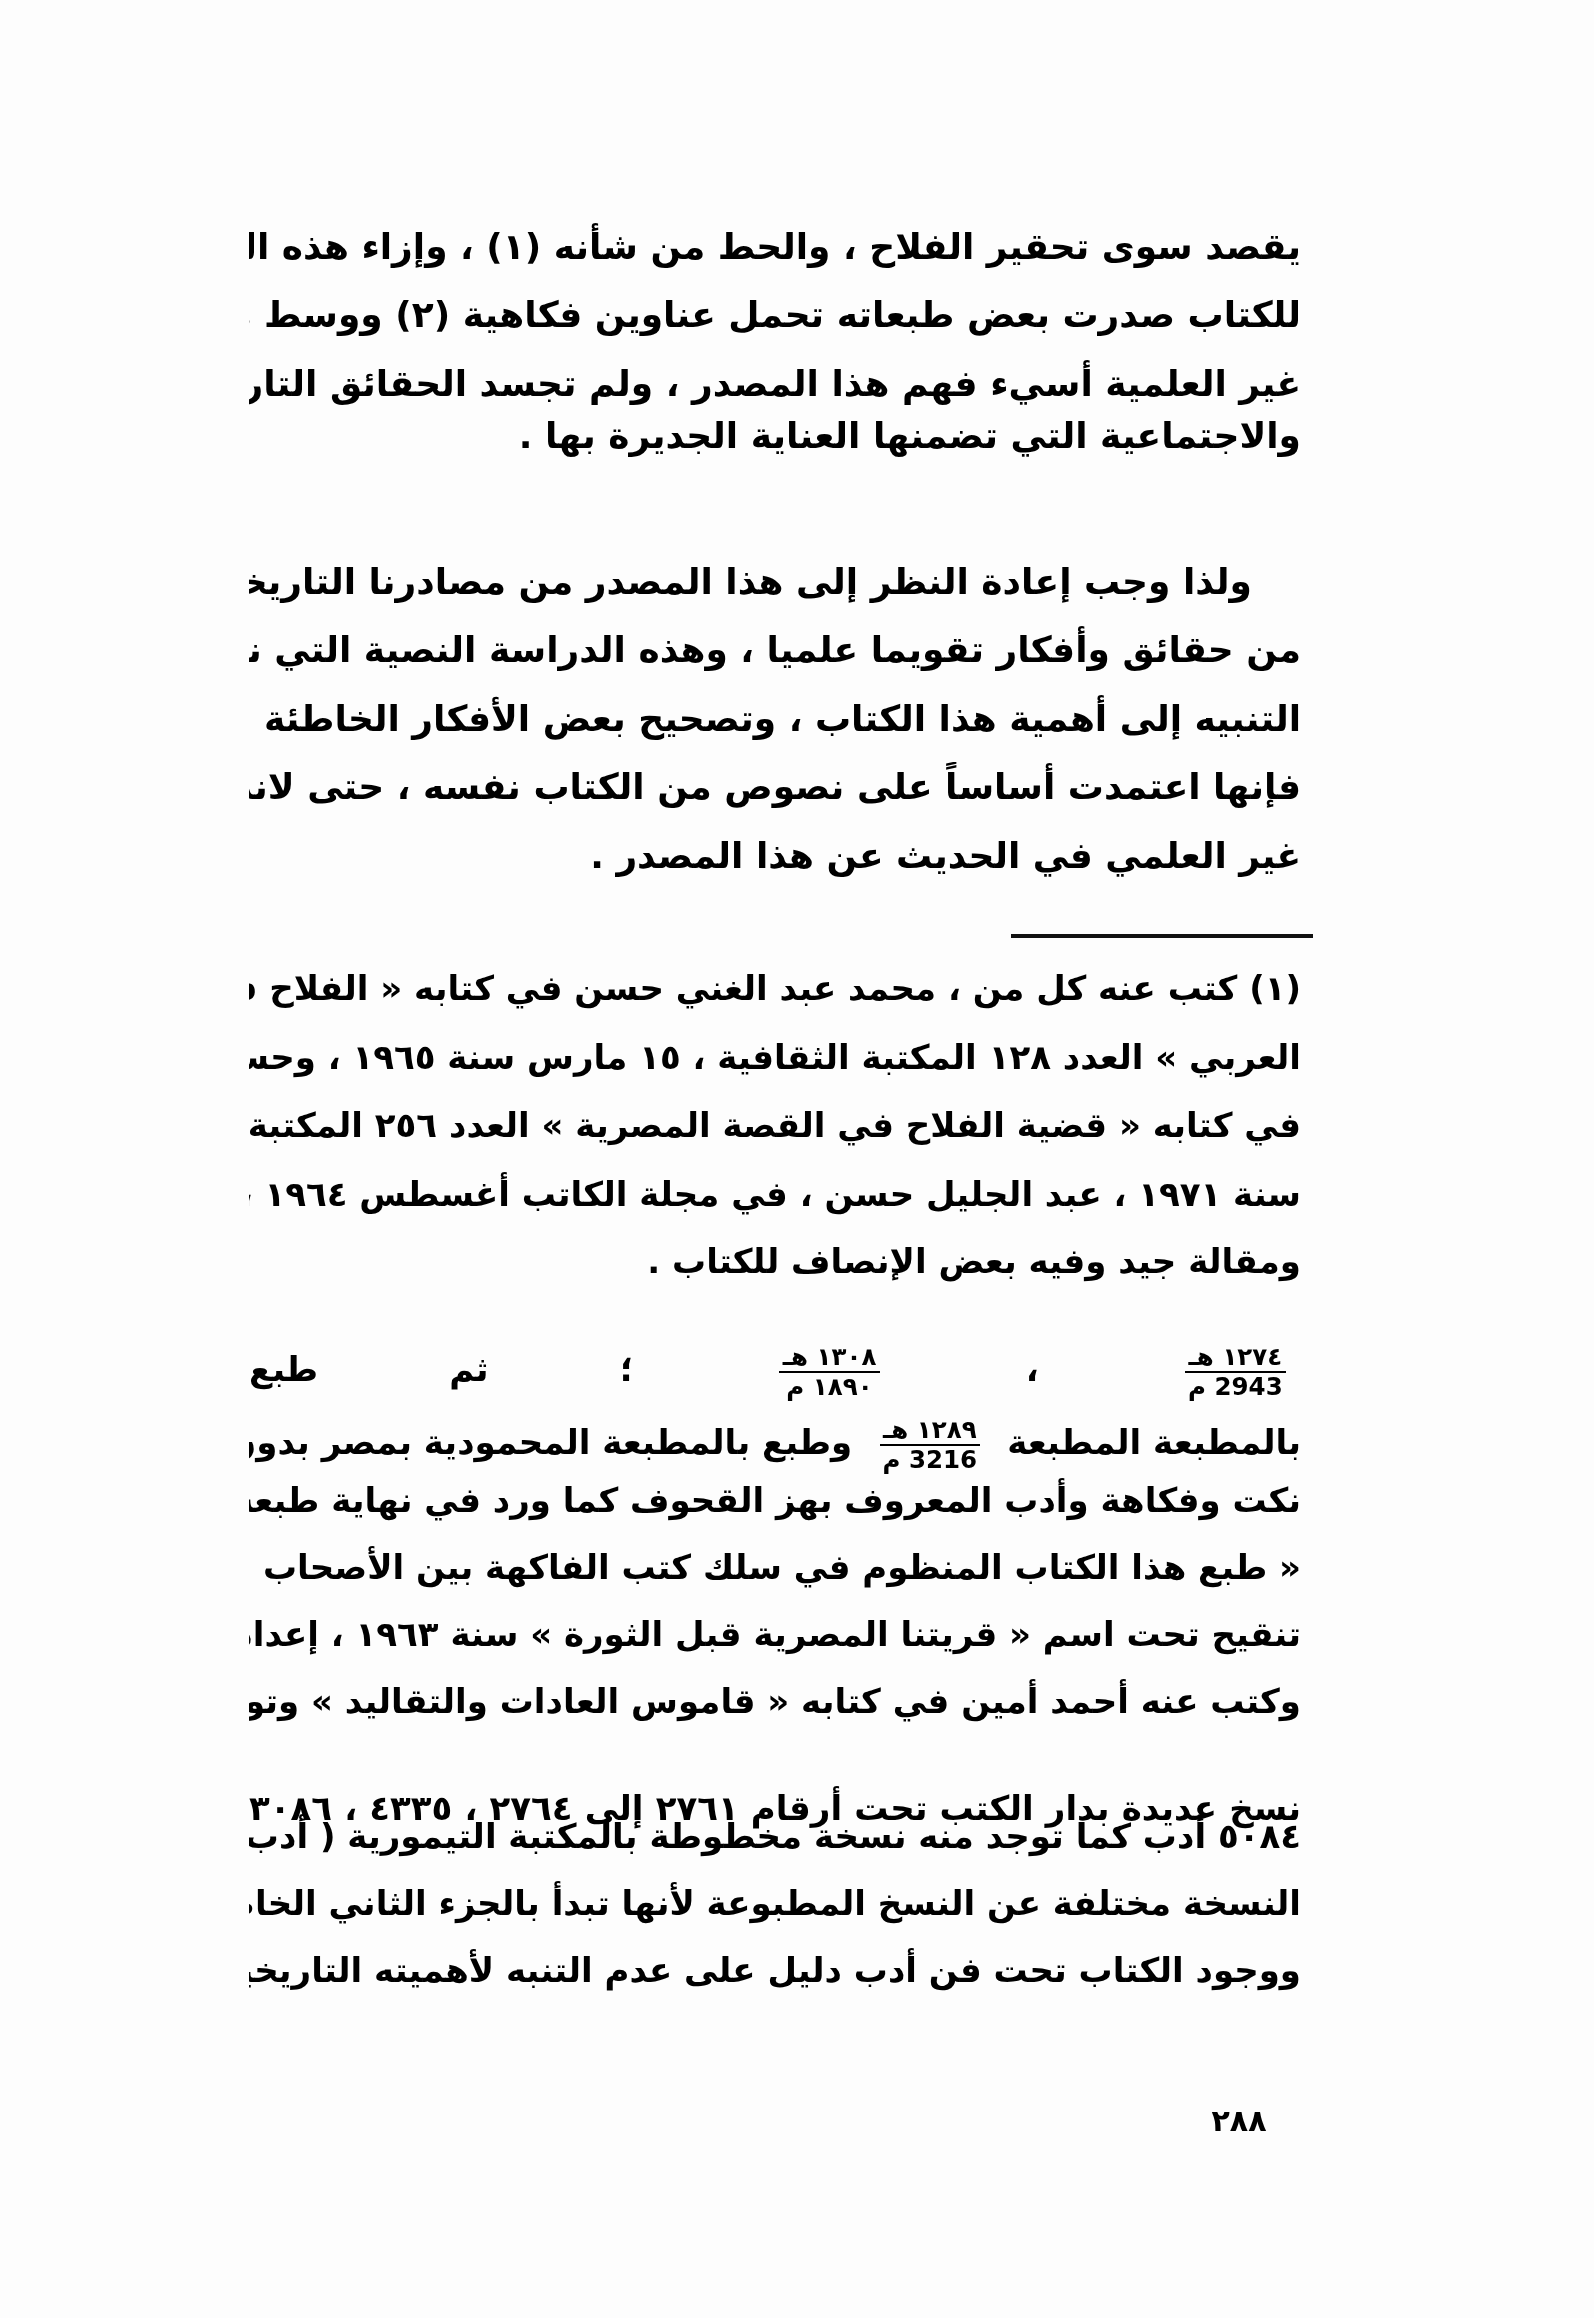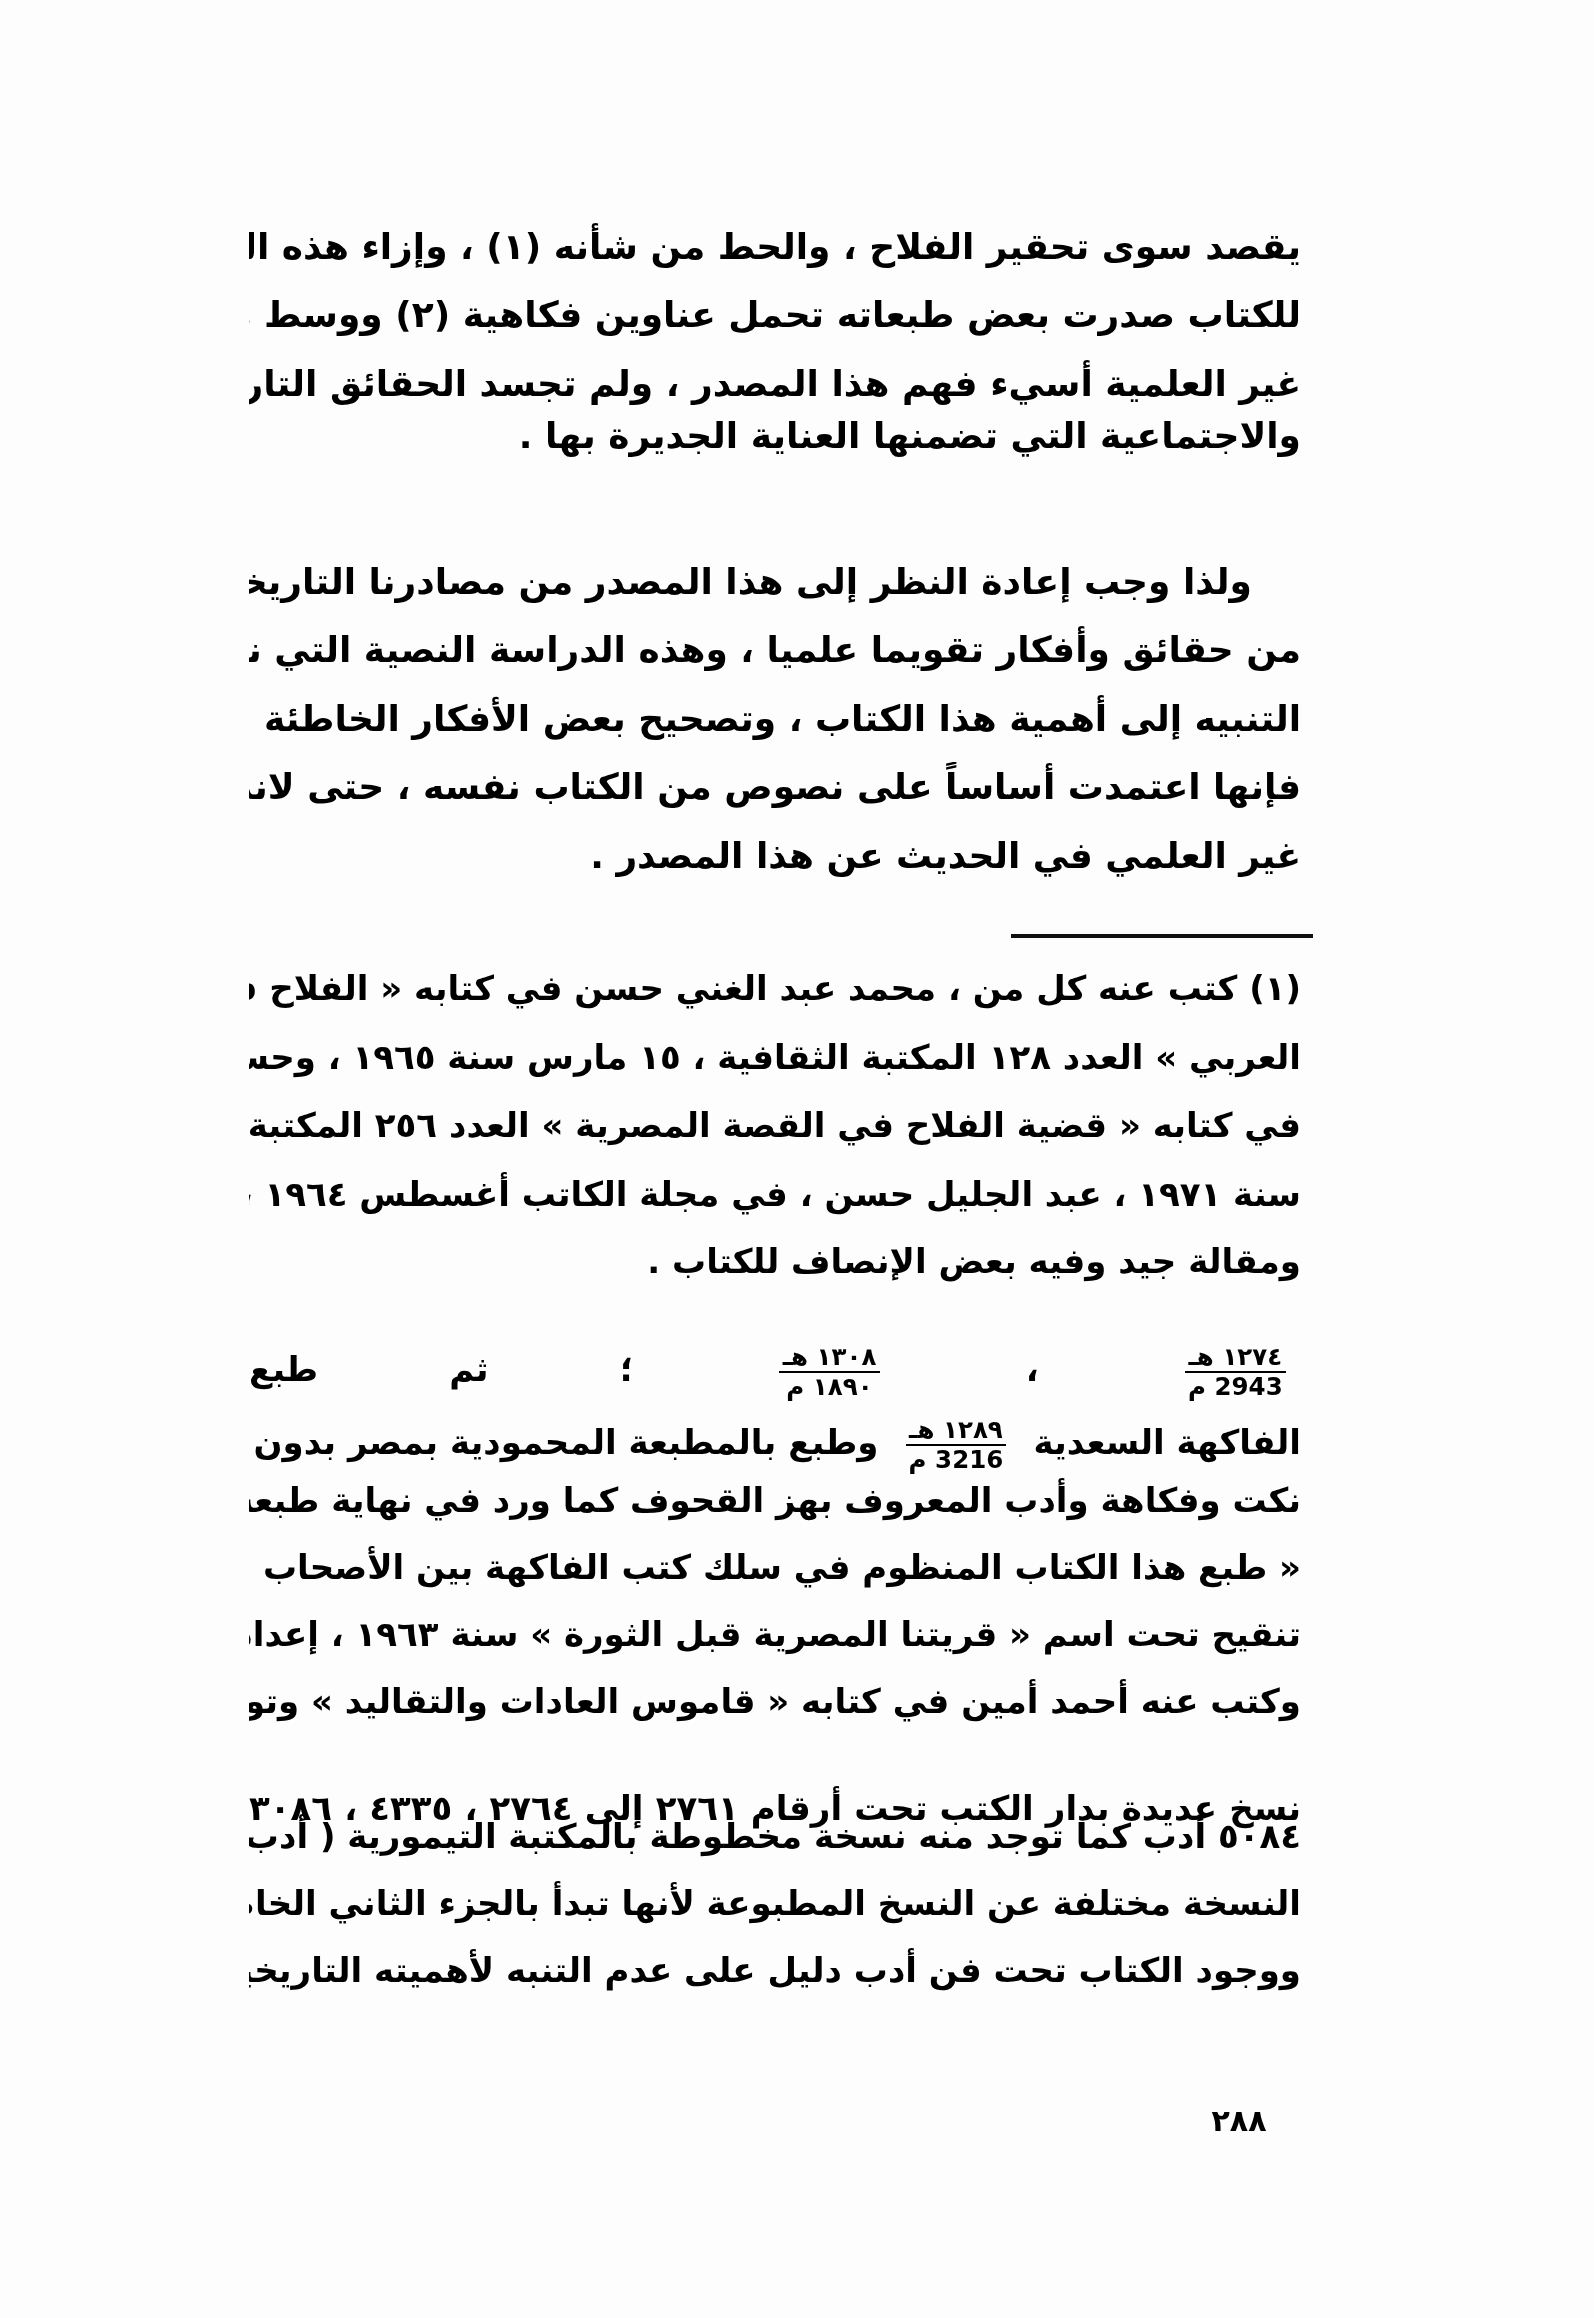--- a/index.html
+++ b/index.html
@@ -56,21 +56,21 @@
         <span class="den"><span>2943</span> <span>م</span></span>
       </span>
       <span>،</span>
       <span class="frac">
         <span class="num"><span>١٣٠٨</span> <span>هـ</span></span>
         <span class="den"><span>١٨٩٠</span> <span>م</span></span>
       </span>
       <span>؛ ثم طبع</span>
     </div>
     <div class="line" style="top:1410px; line-height:65px;">
-      <span>الفاكهة السعدية</span>
+      <span>بالمطبعة المطبعة</span>
       <span class="frac">
         <span class="num"><span>١٢٨٩</span> <span>هـ</span></span>
         <span class="den"><span>3216</span> <span>م</span></span>
       </span>
       <span>وطبع بالمطبعة المحمودية بمصر بدون تاريخ تحت عنوان:</span>
     </div>
     <div class="line" style="top:1476px">نكت وفكاهة وأدب المعروف بهز القحوف كما ورد في نهاية طبعة المطبعة السعدية</div>
     <div class="line" style="top:1543px">« طبع هذا الكتاب المنظوم في سلك كتب الفاكهة بين الأصحاب » وصدر له</div>
     <div class="line" style="top:1610px">تنقيح تحت اسم « قريتنا المصرية قبل الثورة » سنة ١٩٦٣ ، إعداد محمد قنديل البقلي</div>
     <div class="line" style="top:1677px">وكتب عنه أحمد أمين في كتابه « قاموس العادات والتقاليد » وتوجد من هز القحوف</div>

